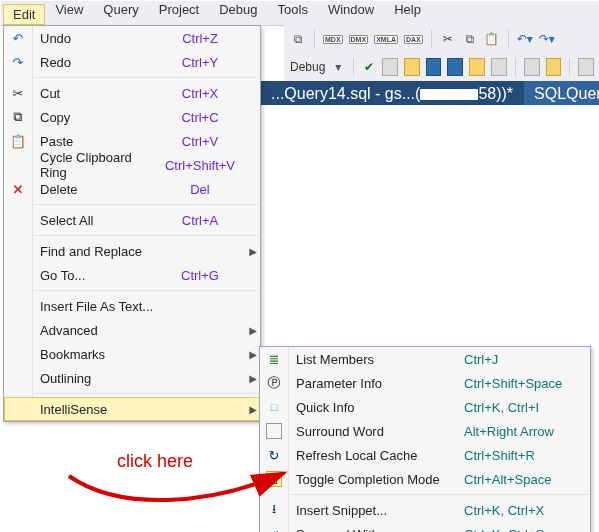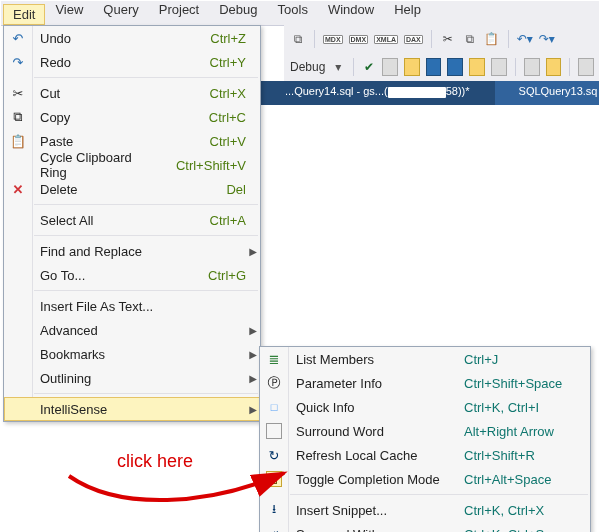--- a/index.html
+++ b/index.html
@@ -14,32 +14,32 @@
 .tr2{top:52px;left:283px}
 .tico{width:16px;height:16px;display:inline-flex;align-items:center;justify-content:center;font-size:12px;color:#555}
 .pill{font-size:7px;border:1px solid #888;padding:0 1px;border-radius:1px;background:#fff;font-weight:bold;color:#444}
 .sep{width:1px;height:18px;background:#cccedb;margin:0 2px}
 .debugtxt{font-size:12px;color:#333}
 .btn-yellow{width:16px;height:16px;background:#f9d36d;border:1px solid #c8a431}
 .btn-blue{width:16px;height:16px;background:#2c6fb1;border:1px solid #1f4d7a}
 .btn-gray{width:16px;height:16px;background:#ddd;border:1px solid #aaa}
 
 .doctabs{position:absolute;top:80px;left:260px;right:0;height:24px;background:#31639c;display:flex;overflow:hidden}
-.doctab{color:#fff;font-size:11px;padding:4px 24px;white-space:nowrap;border-right:1px solid #244b77}
+.doctab{color:#fff;font-size:16px;padding:4px 10px;white-space:nowrap;border-right:1px solid #244b77}
 .doctab.active{background:#244b77}
 .whitebox{display:inline-block;background:#fff;color:#fff;height:11px;vertical-align:middle;border-radius:1px}
 .doccontent{position:absolute;top:104px;left:283px;right:0;bottom:0;background:#fff}
 
 .menu{position:absolute;background:#f6f6f6;border:1px solid #9ba7b7;box-shadow:2px 2px 4px rgba(0,0,0,.2)}
 .menu .row{display:flex;align-items:center;height:24px;position:relative}
 .menu .iconcol{width:28px;display:flex;align-items:center;justify-content:center;height:100%;flex:0 0 28px}
 .menu .gutter{position:absolute;left:28px;top:0;bottom:0;width:1px;background:#e0e0e5}
 .edit-menu{left:2px;top:24px;width:256px}
 .edit-menu .lbl{flex:1;padding-left:8px}
-.edit-menu .sc{width:92px;color:#4d7c0f;text-align:right}
+.edit-menu .sc{width:92px;color:#6d28d9;text-align:center}
 .edit-menu .arrow{width:14px;text-align:center;color:#555;font-size:10px}
 .msep{height:1px;margin:3px 2px 3px 30px;background:#e0e0e5}
 .menu .row.hl{background:#fdf4bf;outline:1px solid #e5c365;outline-offset:-1px}
 
 .sub-menu{left:258px;top:345px;width:330px}
 .sub-menu .lbl{flex:1;padding-left:8px}
 .sub-menu .sc{width:126px;color:#0f766e;text-align:left}
 
 .annot{position:absolute;left:116px;top:450px;color:#d90000;font-weight:normal;font-size:18px}
 .arrow-svg{position:absolute;left:58px;top:420px;pointer-events:none}

